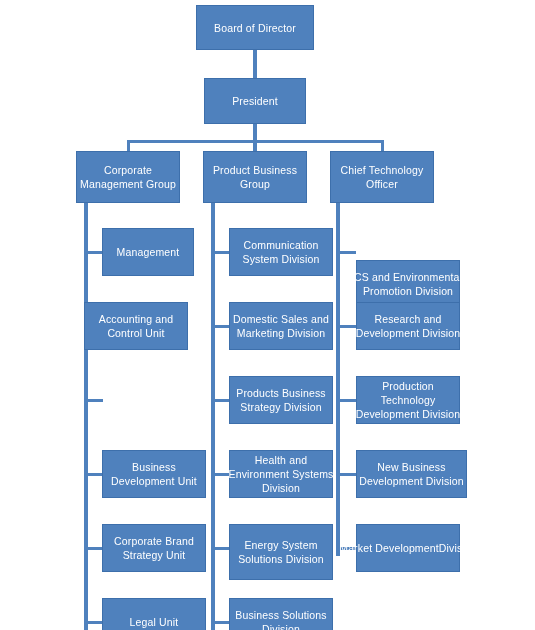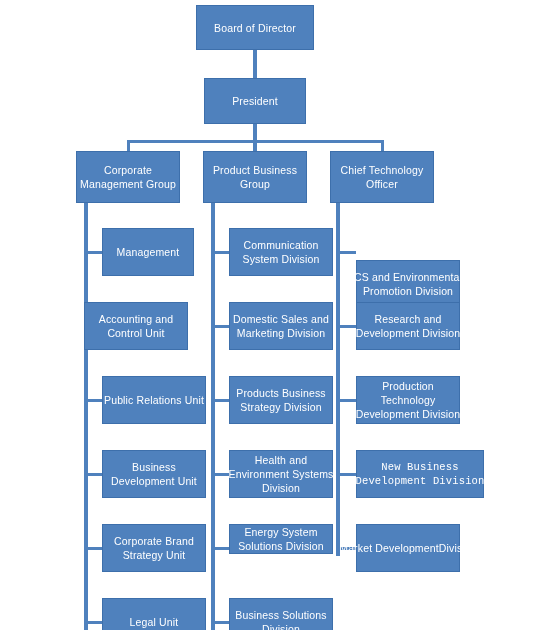--- a/index.html
+++ b/index.html
@@ -103,23 +103,20 @@
 
   <div class="node" style="left:102px; top:228px; width:92px; height:48px; flex-direction:column;gap:28px;">
     <span class="label">Management</span>
   </div>
 
   <div class="node" style="left:84px; top:302px; width:104px; height:48px; flex-direction:column;">
     <span class="label">Accounting and</span>
     <span class="label">Control Unit</span>
   </div>
 
-  <div class="node overflow" style="left:102px; top:376px; width:104px; height:48px;">
-    <span class="label">Public  Relations Unit</span>
-  </div>
 
   <div class="node" style="left:102px; top:450px; width:104px; height:48px; flex-direction:column;">
     <span class="label">Business</span>
     <span class="label">Development  Unit</span>
   </div>
 
   <div class="node" style="left:102px; top:524px; width:104px; height:48px; flex-direction:column;">
     <span class="label">Corporate Brand</span>
     <span class="label">Strategy Unit</span>
   </div>
@@ -150,21 +147,21 @@
     <span class="label">Domestic Sales and</span>
     <span class="label">Marketing Division</span>
   </div>
 
   <div class="node overflow" style="left:229px; top:450px; width:104px; height:48px; flex-direction:column;">
     <span class="label">Health and</span>
     <span class="label">Environment Systems</span>
     <span class="label">Division</span>
   </div>
 
-  <div class="node" style="left:229px; top:524px; width:104px; height:30px; flex-direction:column;">
+  <div class="node" style="left:229px; top:524px; width:104px; height:56px; flex-direction:column;">
     <span class="label">Energy System</span>
     <span class="label">Solutions Division</span>
   </div>
 
   <div class="node" style="left:229px; top:598px; width:104px; height:48px; flex-direction:column;">
     <span class="label">Business Solutions</span>
     <span class="label">Division</span>
   </div>
 
   <div class="conn v" style="left:336px; top:203px; width:4px; height:353px;"></div>
@@ -183,21 +180,21 @@
     <span class="label">Research and</span>
     <span class="label">Development  Division</span>
   </div>
 
   <div class="node overflow" style="left:356px; top:376px; width:104px; height:48px; flex-direction:column;">
     <span class="label">Production</span>
     <span class="label">Technology</span>
     <span class="label">Development  Division</span>
   </div>
 
-  <div class="node overflow" style="left:356px; top:450px; width:128px; height:48px; flex-direction:column;font-family:Liberation Mono, monospace;">
+  <div class="node overflow" style="left:356px; top:450px; width:111px; height:48px; flex-direction:column;">
     <span class="label">New  Business</span>
     <span class="label">Development  Division</span>
   </div>
 
   <div class="node overflow" style="left:356px; top:524px; width:104px; height:48px; flex-direction:row;">
     <span class="label">Market Development</span>
     <span class="label">Division</span>
   </div>
 
 </div>

